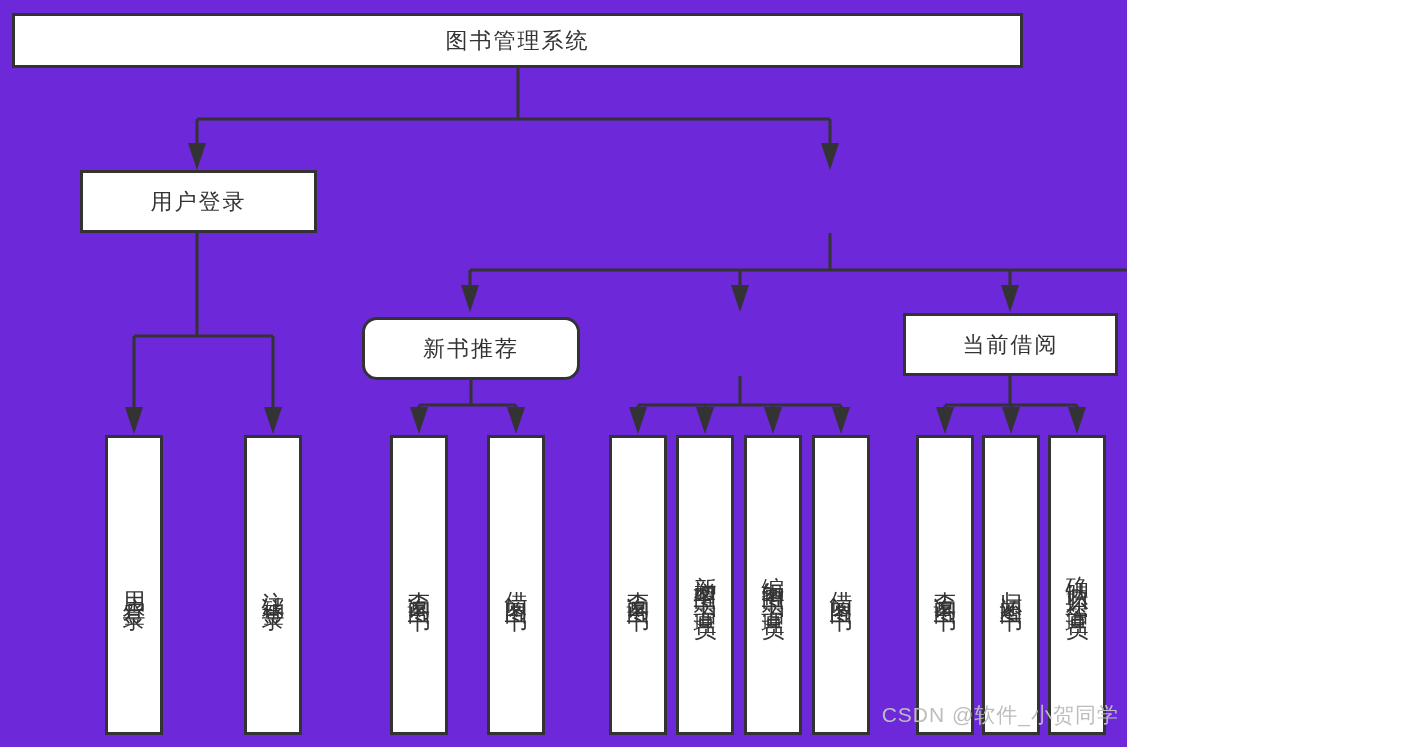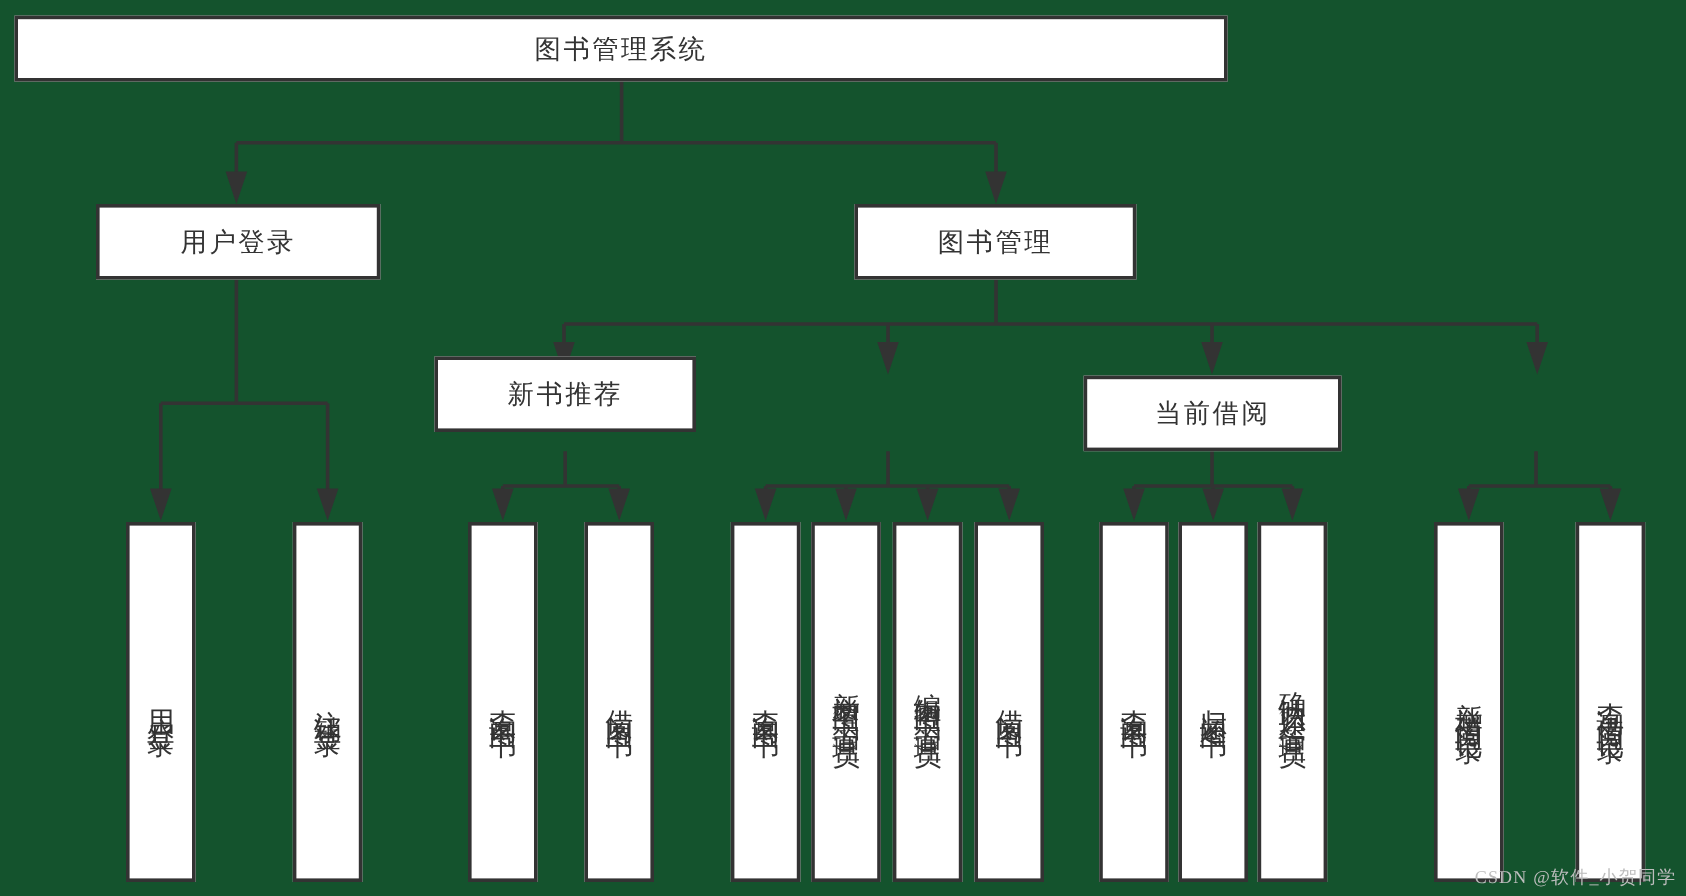--- a/index.html
+++ b/index.html
@@ -3,25 +3,24 @@
 <meta charset="utf-8">
 <style>
   html, body {
     margin: 0;
     padding: 0;
     background: #ffffff;
     font-family: "Liberation Sans", "DejaVu Sans", sans-serif;
   }
   .canvas {
     position: relative;
-    width: 1405px;
+    width: 1127px;
     height: 747px;
-    background: #14532d;
+    background: #6d28d9;
     overflow: hidden;
-    font-family: Liberation Serif, serif;
   }
   svg.connectors {
     position: absolute;
     left: 0; top: 0;
     width: 1405px;
     height: 747px;
     z-index: 1;
   }
   svg.connectors path {
     stroke: #333333;
@@ -52,22 +51,22 @@
   .box.v {
     writing-mode: vertical-rl;
     text-orientation: mixed;
     font-size: 23px;
     letter-spacing: 6px;
     line-height: 1;
   }
   .watermark {
     position: absolute;
     right: 8px;
-    bottom: 6px;
-    font-size: 15px;
+    bottom: 18px;
+    font-size: 21px;
     color: #bdbdbd;
     letter-spacing: 1px;
     z-index: 5;
     white-space: nowrap;
   }
 </style>
 </head>
 <body>
 
 <div class="canvas">
@@ -111,23 +110,22 @@
     <g>
       <path d="M1280 376 V405 M1224 405 H1342 M1224 405 V409 M1342 405 V409"></path>
       <polygon points="1215,407 1233,407 1224,434"></polygon>
       <polygon points="1333,407 1351,407 1342,434"></polygon>
     </g>
   </svg>
 
   <div class="box h" style="left:12px; top:13px; width:1011px; height:55px;">图书管理系统</div>
 
   <div class="box h" style="left:80px; top:170px; width:237px; height:63px;">用户登录</div>
-  <div class="box h" style="left:712px; top:170px; width:235px; height:63px;">图书管理</div>
 
-  <div class="box h" style="left:362px; top:297px; width:218px; height:63px;">新书推荐</div>
+  <div class="box h" style="left:362px; top:317px; width:218px; height:63px;border-radius:15px;">新书推荐</div>
   <div class="box h" style="left:903px; top:313px; width:215px; height:63px;">当前借阅</div>
 
   <div class="box v" style="left:105px; top:435px; width:58px; height:300px;">用户登录</div>
   <div class="box v" style="left:244px; top:435px; width:58px; height:300px;">注销登录</div>
 
   <div class="box v" style="left:390px; top:435px; width:58px; height:300px;">查询图书</div>
   <div class="box v" style="left:487px; top:435px; width:58px; height:300px;">借阅图书</div>
 
   <div class="box v" style="left:609px; top:435px; width:58px; height:300px;">查询图书</div>
   <div class="box v" style="left:676px; top:435px; width:58px; height:300px;">新增图书（管理员）</div>

